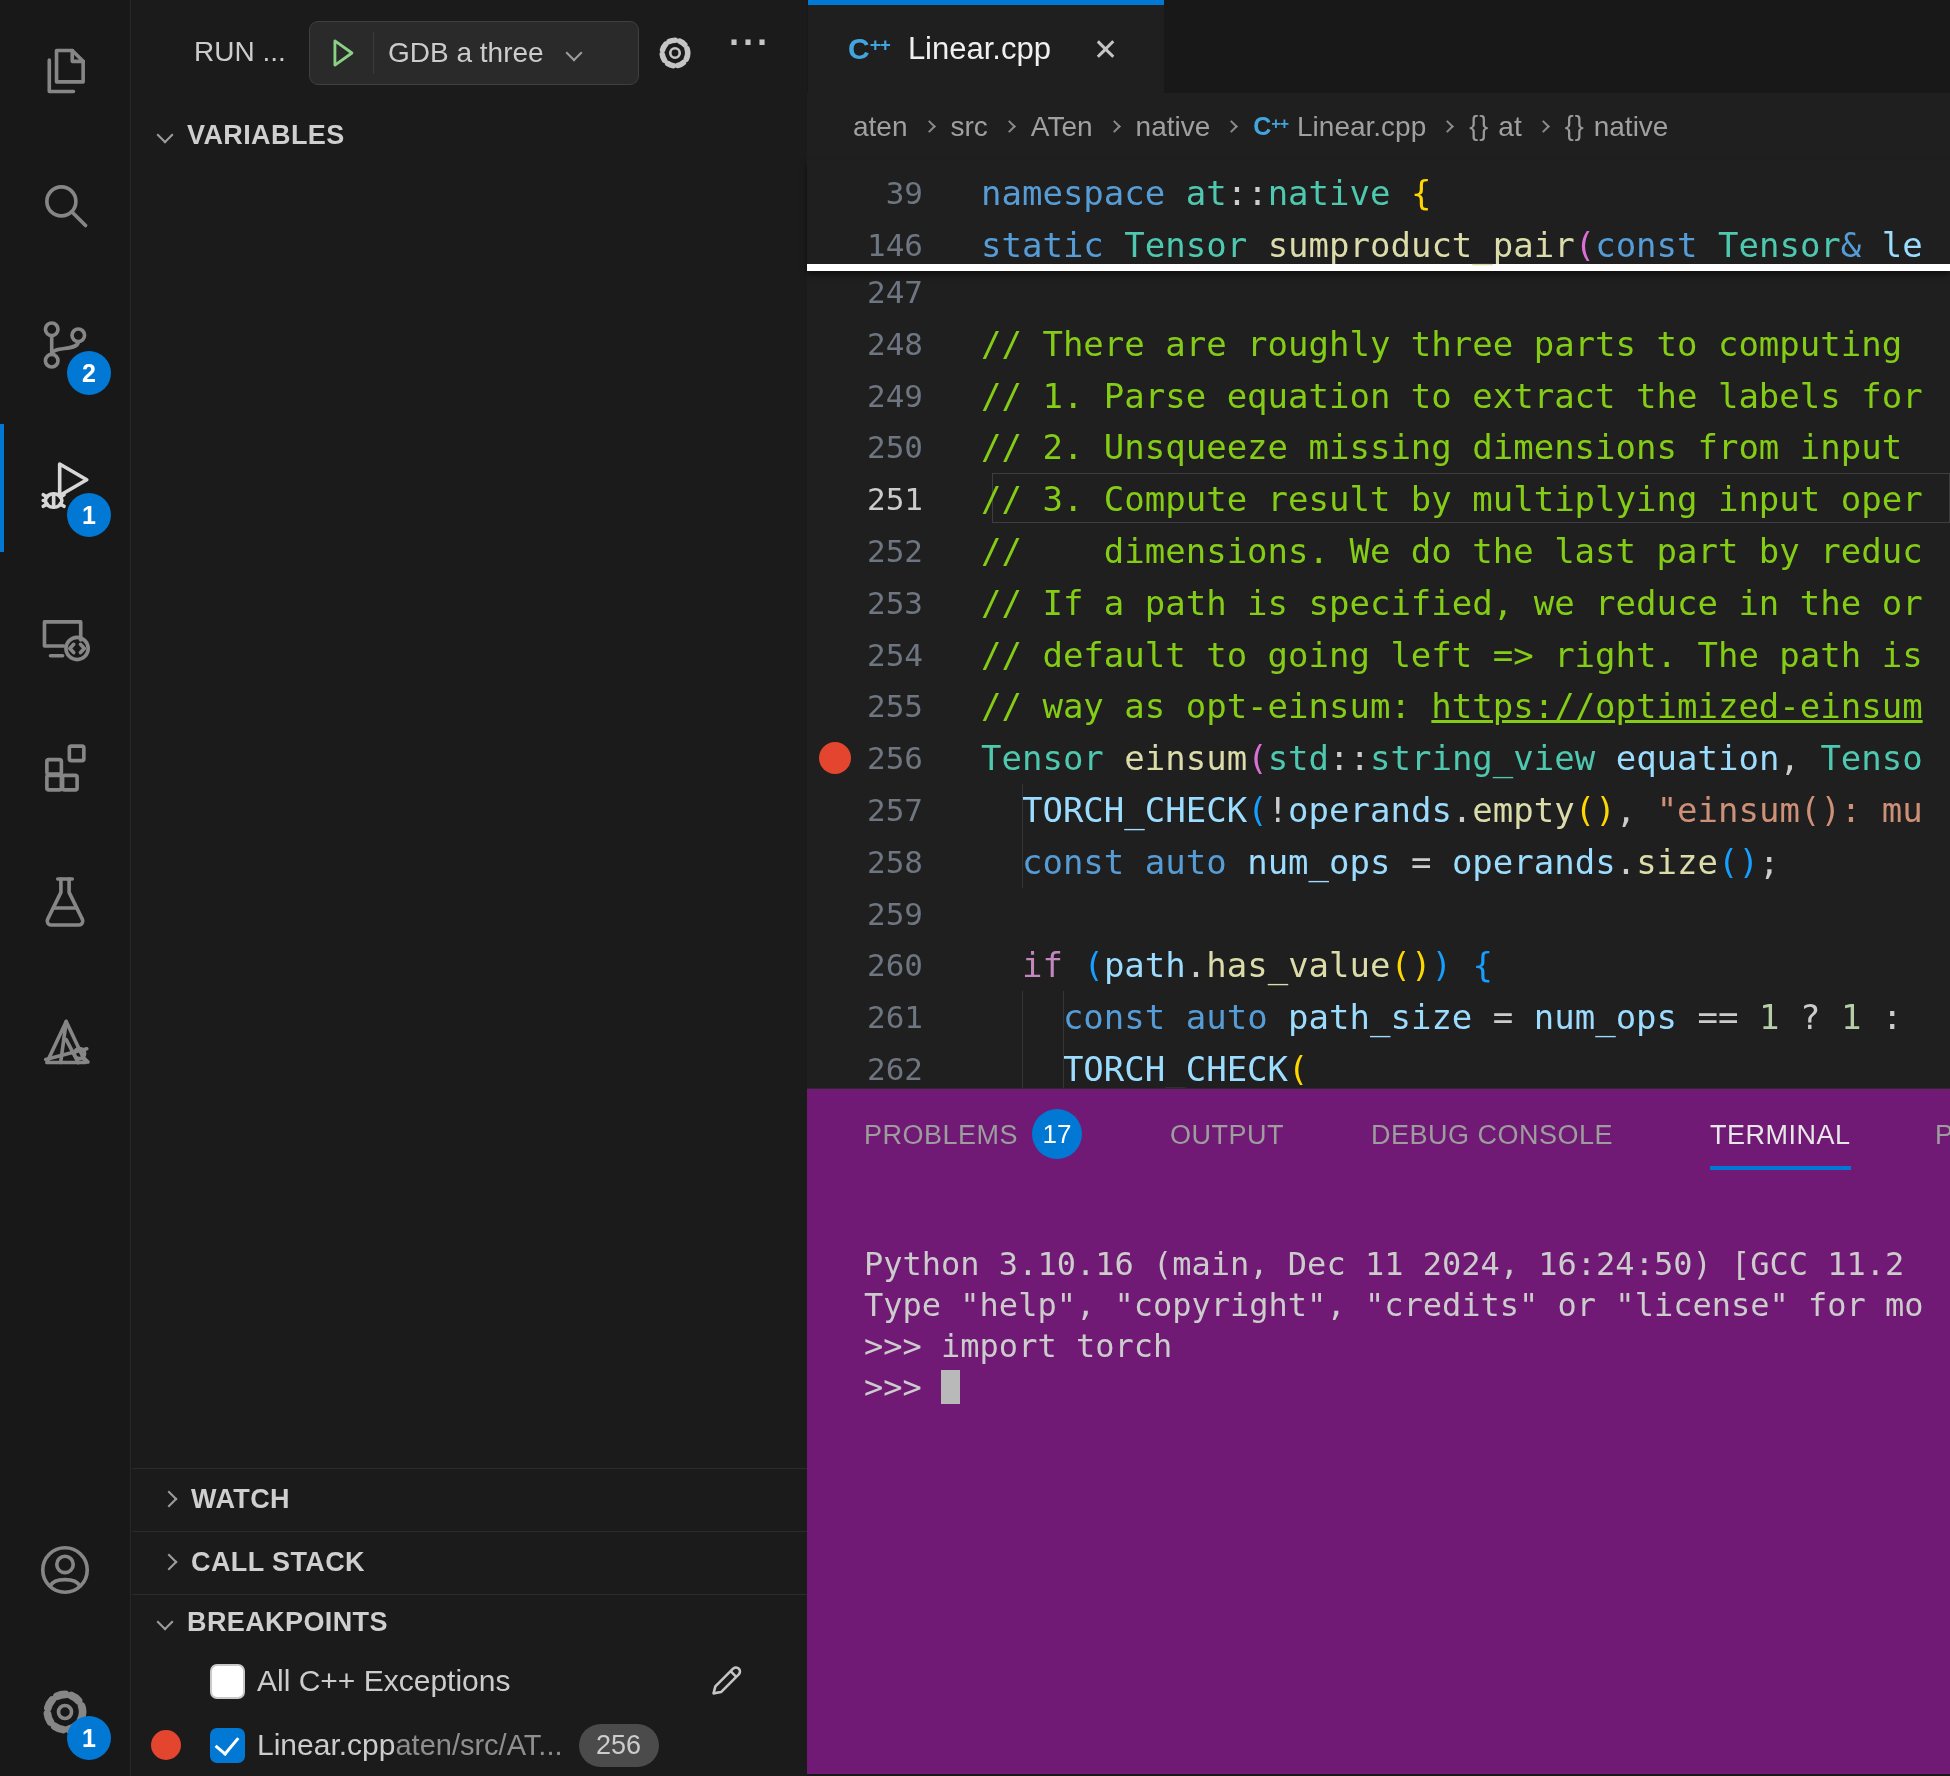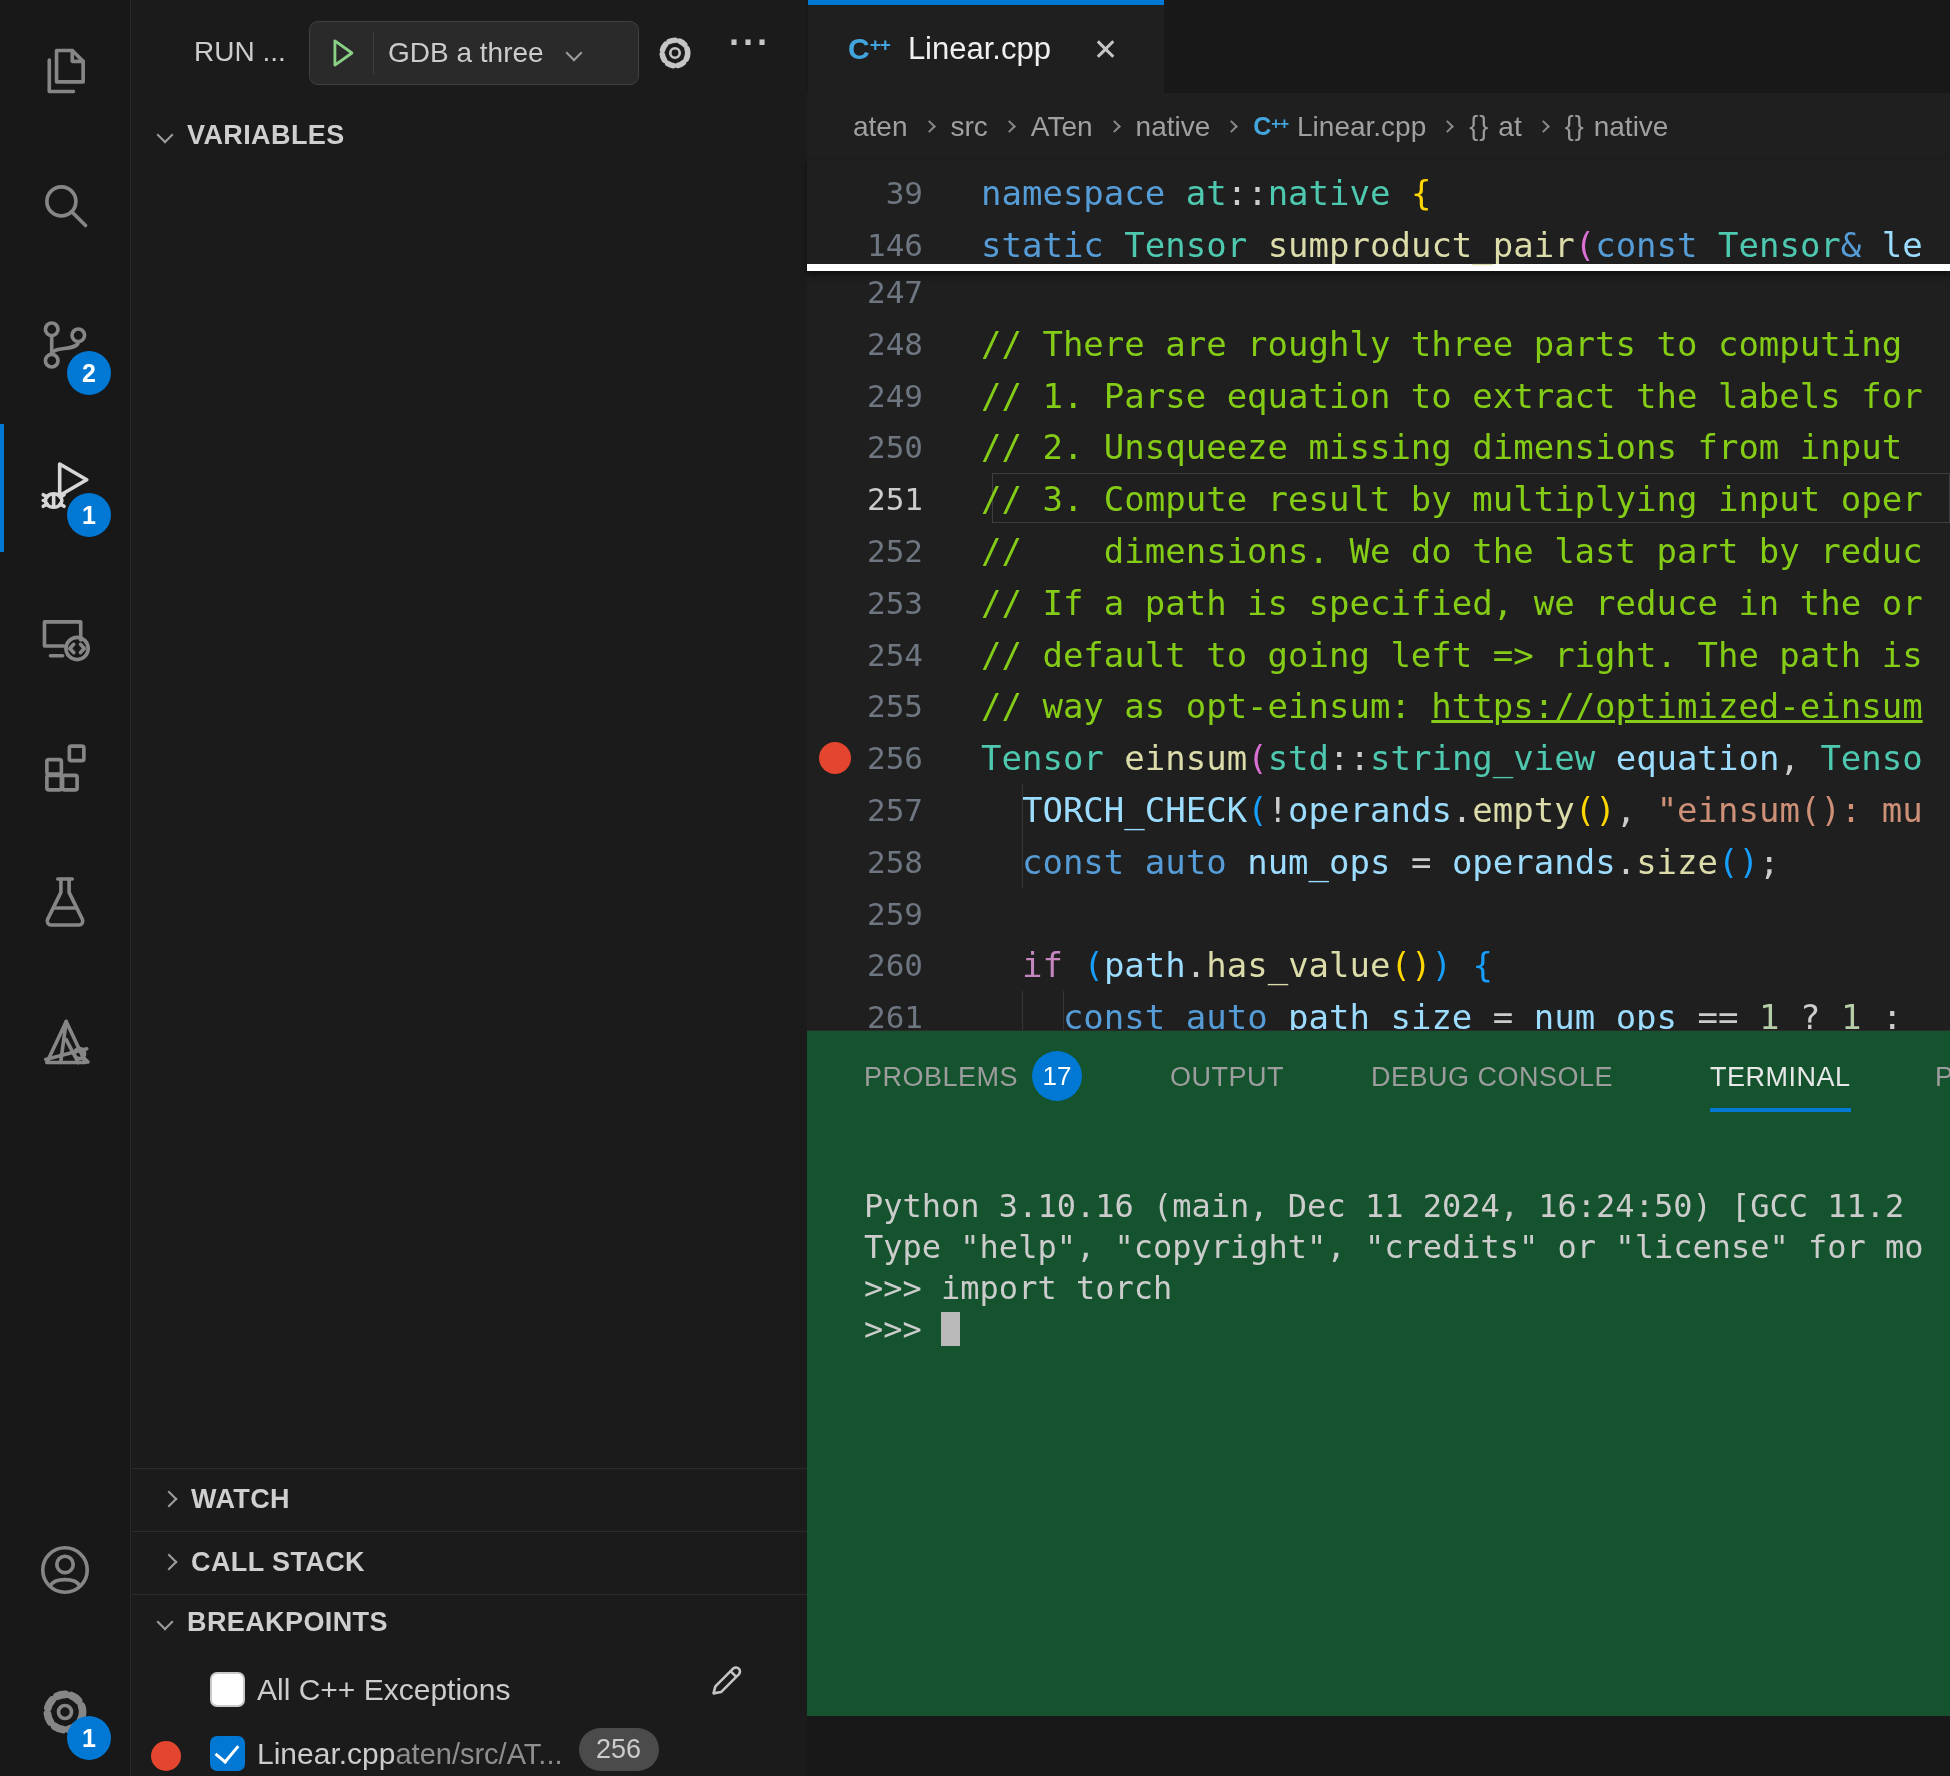--- a/index.html
+++ b/index.html
@@ -25,21 +25,21 @@
   #launch-dropdown .chev{margin-left:2px}
   .gear-btn{position:absolute}
   .gear-btn svg{stroke:#c5c5c5;fill:none;stroke-linecap:round}
   #more-dots{position:absolute;left:588px;top:22px;width:60px;text-align:center;font-size:36px;font-weight:700;color:#c5c5c5;letter-spacing:2px}
   .chev{display:inline-block;width:12px;height:12px;border-right:2.4px solid #9d9d9d;border-bottom:2.4px solid #9d9d9d}
   .chev.right{transform:rotate(-45deg)}
   .chev.down{transform:rotate(45deg)}
   .section-head{position:absolute;left:0;width:100%;height:44px;display:flex;align-items:center;font-weight:700;font-size:27px;color:#cfcfcf;letter-spacing:.4px}
   .section-head .chev{margin:0 16px 0 31px;flex:none}
   .sb-border{position:absolute;left:0;width:100%;height:1px;background:#2b2b2b}
-  .bp-row{position:absolute;left:0;width:100%;height:52px;display:flex;align-items:flex-end;font-size:30px;color:#cccccc}
+  .bp-row{position:absolute;left:0;width:100%;height:52px;display:flex;align-items:center;font-size:30px;color:#cccccc}
   .cbox{width:35px;height:35px;border-radius:7px;flex:none}
   .cbox.unchecked{background:#ffffff;border:2px solid #c9c9c9}
   .cbox.checked{background:#0078d4;position:relative}
   .cbox.checked::after{content:'';position:absolute;left:10px;top:4px;width:11px;height:19px;
     border-right:3.5px solid #fff;border-bottom:3.5px solid #fff;transform:rotate(40deg)}
   .bp-dot{width:30px;height:30px;border-radius:50%;background:#e4452f;flex:none}
   .bp-path{color:#8f8f8f;font-size:29px}
   .bp-badge{background:#4b4b4b;color:#cccccc;font-size:27px;border-radius:22px;height:43px;min-width:80px;
     display:flex;align-items:center;justify-content:center;padding:0 16px}
   #pencil-btn{position:absolute;left:572px;top:1658px;width:44px;height:44px}
@@ -71,21 +71,21 @@
   .code-row .txt{position:absolute;left:174px;top:0;width:952px;overflow:hidden}
   .code-row .bpdot{position:absolute;left:12px;top:10px;width:32px;height:32px;border-radius:50%;background:#e4452f}
   .code-row .curbox{position:absolute;left:185px;top:0;width:958px;height:50px;border:1px solid #3e3e3e}
   .iguide{position:absolute;top:0;width:1px;height:52px;background:#363636}
   .t-kw{color:#569cd6}.t-ctl{color:#c586c0}.t-type{color:#4ec9b0}.t-fn{color:#dcdcaa}
   .t-var{color:#9cdcfe}.t-str{color:#ce9178}.t-num{color:#b5cea8}.t-com{color:#84cc16}
   .t-p{color:#cccccc}.t-b1{color:#ffd700}.t-b2{color:#da70d6}.t-b3{color:#179fff}
   .t-link{text-decoration:underline}
 
   
-  #panel{position:absolute;left:807px;top:1030px;width:1143px;height:686px;background:#14532d;border-top:1px solid #2b2b2b}
+  #panel{position:absolute;left:807px;top:1088px;width:1143px;height:686px;background:#701a75;border-top:1px solid #2b2b2b}
   .panel-tab{position:absolute;top:18px;height:56px;line-height:56px;font-size:27px;letter-spacing:.5px;color:#9d9d9d;white-space:nowrap}
   .panel-tab.active{color:#e7e7e7}
   .panel-tab.active::after{content:'';position:absolute;left:0;right:0;bottom:-7px;height:4px;background:#0078d4}
   .panel-tab .tab-badge{display:inline-block;margin-left:14px;width:50px;height:50px;border-radius:50%;background:#0078d4;
     color:#fff;font-size:26px;text-align:center;line-height:50px;letter-spacing:0;vertical-align:middle;transform:translateY(-3px)}
   .term-line{position:absolute;left:57px;font-size:32px;line-height:41px;color:#cccccc;white-space:pre;width:1086px;overflow:hidden}
   #term-cursor{display:inline-block;width:19px;height:34px;background:#b9b9b9;vertical-align:-6px}
 </style>
 </head>
 <body>

